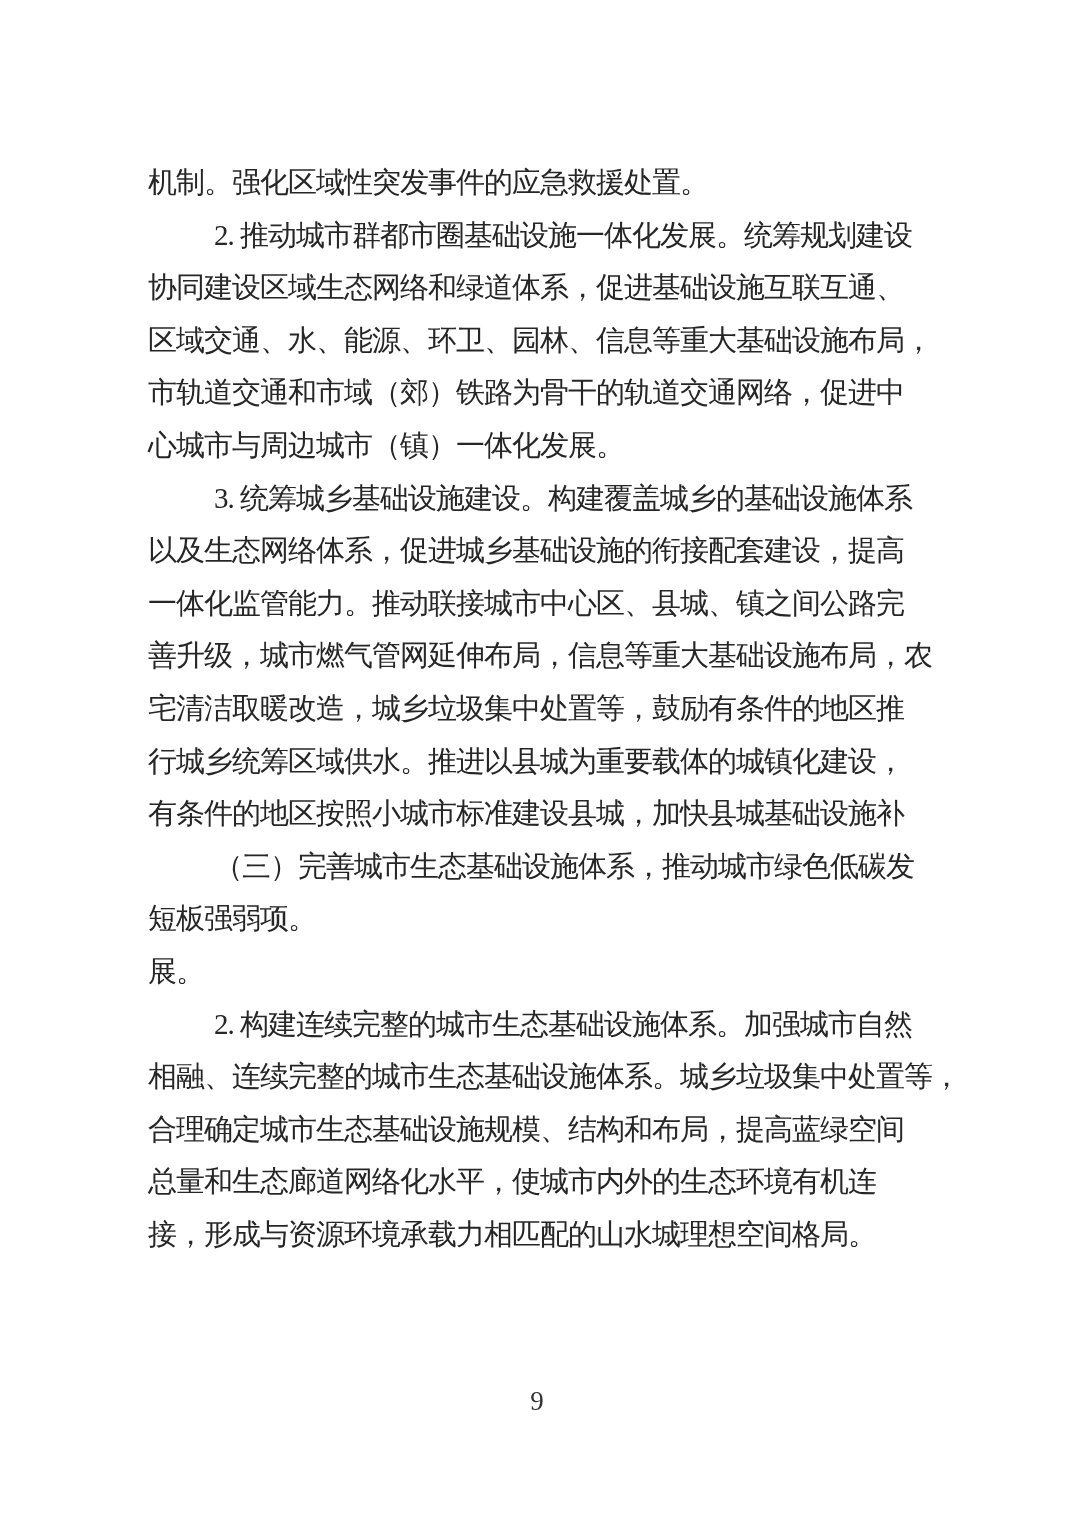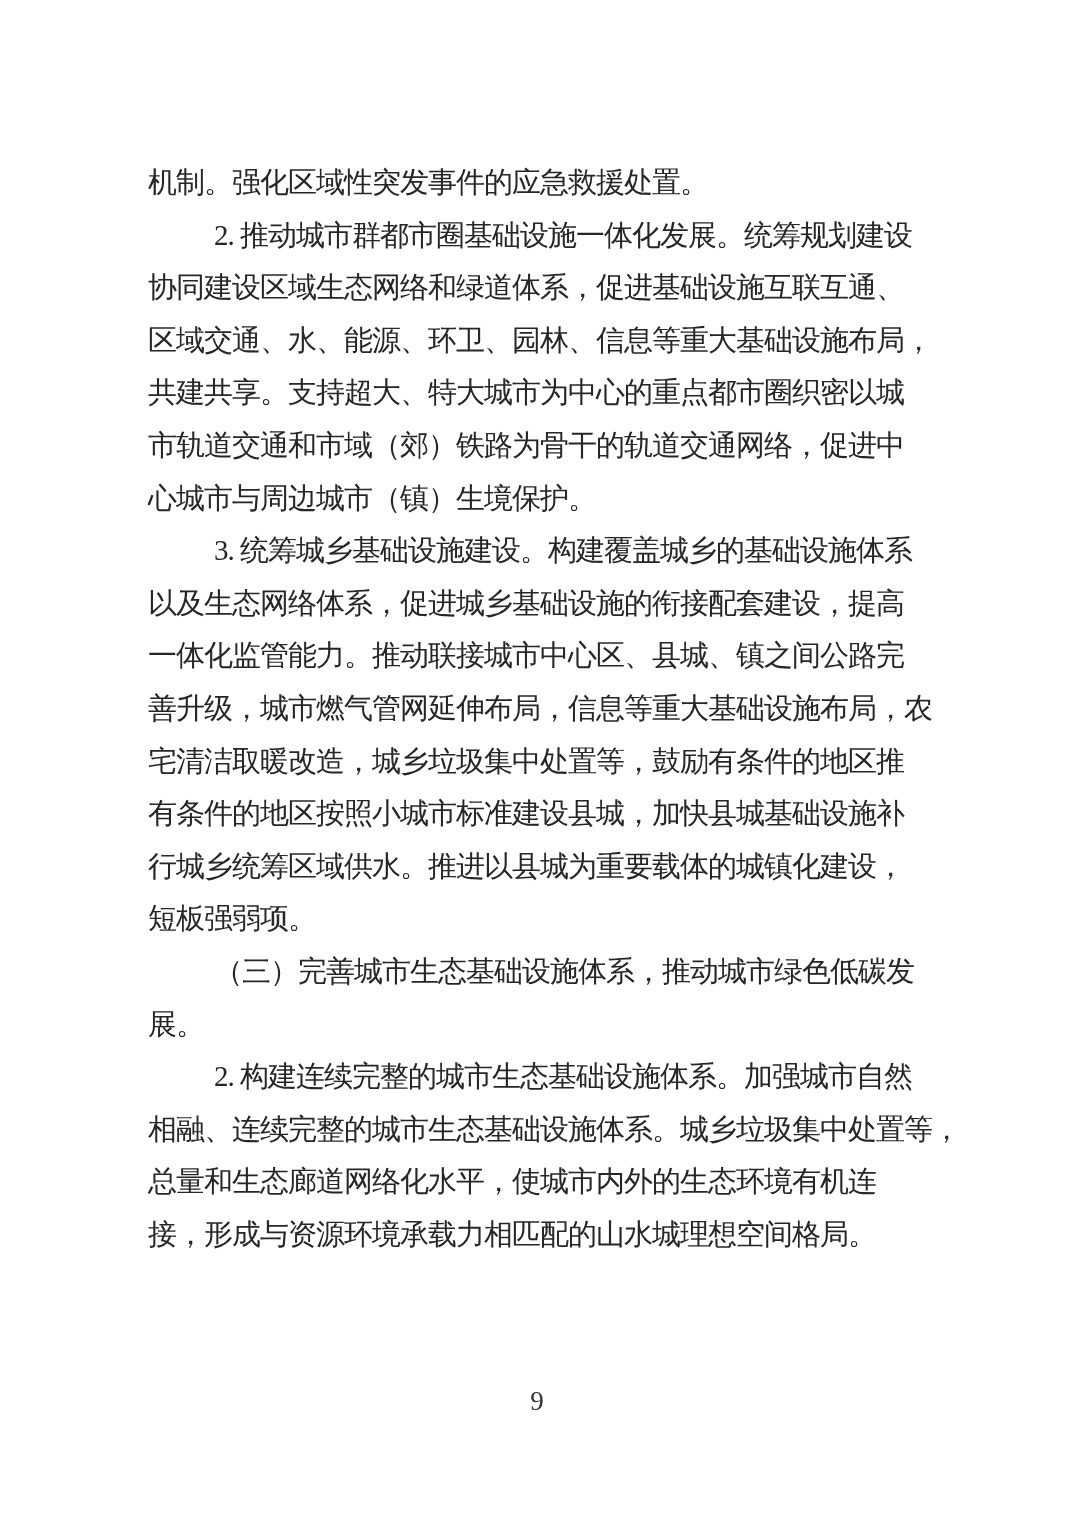--- a/index.html
+++ b/index.html
@@ -52,32 +52,32 @@
 </style>
 </head>
 <body>
 
 <div class="page">
   <div class="doc-body">
       <div class="text-line"><span class="seg">机制。强化区域性突发事件的应急救援处置。</span></div>
       <div class="text-line indent"><span class="seg bold">2. 推动城市群都市圈基础设施一体化发展。</span><span class="seg">统筹规划建设</span></div>
       <div class="text-line"><span class="seg">协同建设区域生态网络和绿道体系，促进基础设施互联互通、</span></div>
       <div class="text-line"><span class="seg">区域交通、水、能源、环卫、园林、信息等重大基础设施布局，</span></div>
-      <div class="text-line"><span class="seg">共建共享。支持超大、特大城市为中心的重点都市圈织密以城</span></div>
       <div class="text-line"><span class="seg">市轨道交通和市域（郊）铁路为骨干的轨道交通网络，促进中</span></div>
-      <div class="text-line"><span class="seg">心城市与周边城市（镇）生境保护。</span></div>
+      <div class="text-line"><span class="seg">心城市与周边城市（镇）一体化发展。</span></div>
       <div class="text-line indent"><span class="seg bold">3. 统筹城乡基础设施建设。</span><span class="seg">构建覆盖城乡的基础设施体系</span></div>
       <div class="text-line"><span class="seg">以及生态网络体系，促进城乡基础设施的衔接配套建设，提高</span></div>
       <div class="text-line"><span class="seg">一体化监管能力。推动联接城市中心区、县城、镇之间公路完</span></div>
       <div class="text-line"><span class="seg">善升级，城市燃气管网延伸布局，信息等重大基础设施布局，农</span></div>
       <div class="text-line"><span class="seg">宅清洁取暖改造，城乡垃圾集中处置等，鼓励有条件的地区推</span></div>
+      <div class="text-line"><span class="seg">行城乡统筹区域供水。推进以县城为重要载体的城镇化建设，</span></div>
       <div class="text-line"><span class="seg">有条件的地区按照小城市标准建设县城，加快县城基础设施补</span></div>
-      <div class="text-line"><span class="seg">行城乡统筹区域供水。推进以县城为重要载体的城镇化建设，</span></div>
+      <div class="text-line indent"><span class="seg bold">（三）完善城市生态基础设施体系，推动城市绿色低碳发</span></div>
       <div class="text-line"><span class="seg">短板强弱项。</span></div>
-      <div class="text-line indent"><span class="seg bold">（三）完善城市生态基础设施体系，推动城市绿色低碳发</span></div>
       <div class="text-line"><span class="seg bold">展。</span></div>
       <div class="text-line indent"><span class="seg bold">2. 构建连续完整的城市生态基础设施体系。</span><span class="seg">加强城市自然</span></div>
       <div class="text-line"><span class="seg">相融、连续完整的城市生态基础设施体系。城乡垃圾集中处置等，</span></div>
+      <div class="text-line"><span class="seg">合理确定城市生态基础设施规模、结构和布局，提高蓝绿空间</span></div>
       <div class="text-line"><span class="seg">总量和生态廊道网络化水平，使城市内外的生态环境有机连</span></div>
       <div class="text-line"><span class="seg">接，形成与资源环境承载力相匹配的山水城理想空间格局。</span></div>
     </div>
   <div class="page-number">9</div>
 </div>
 
 </body></html>

